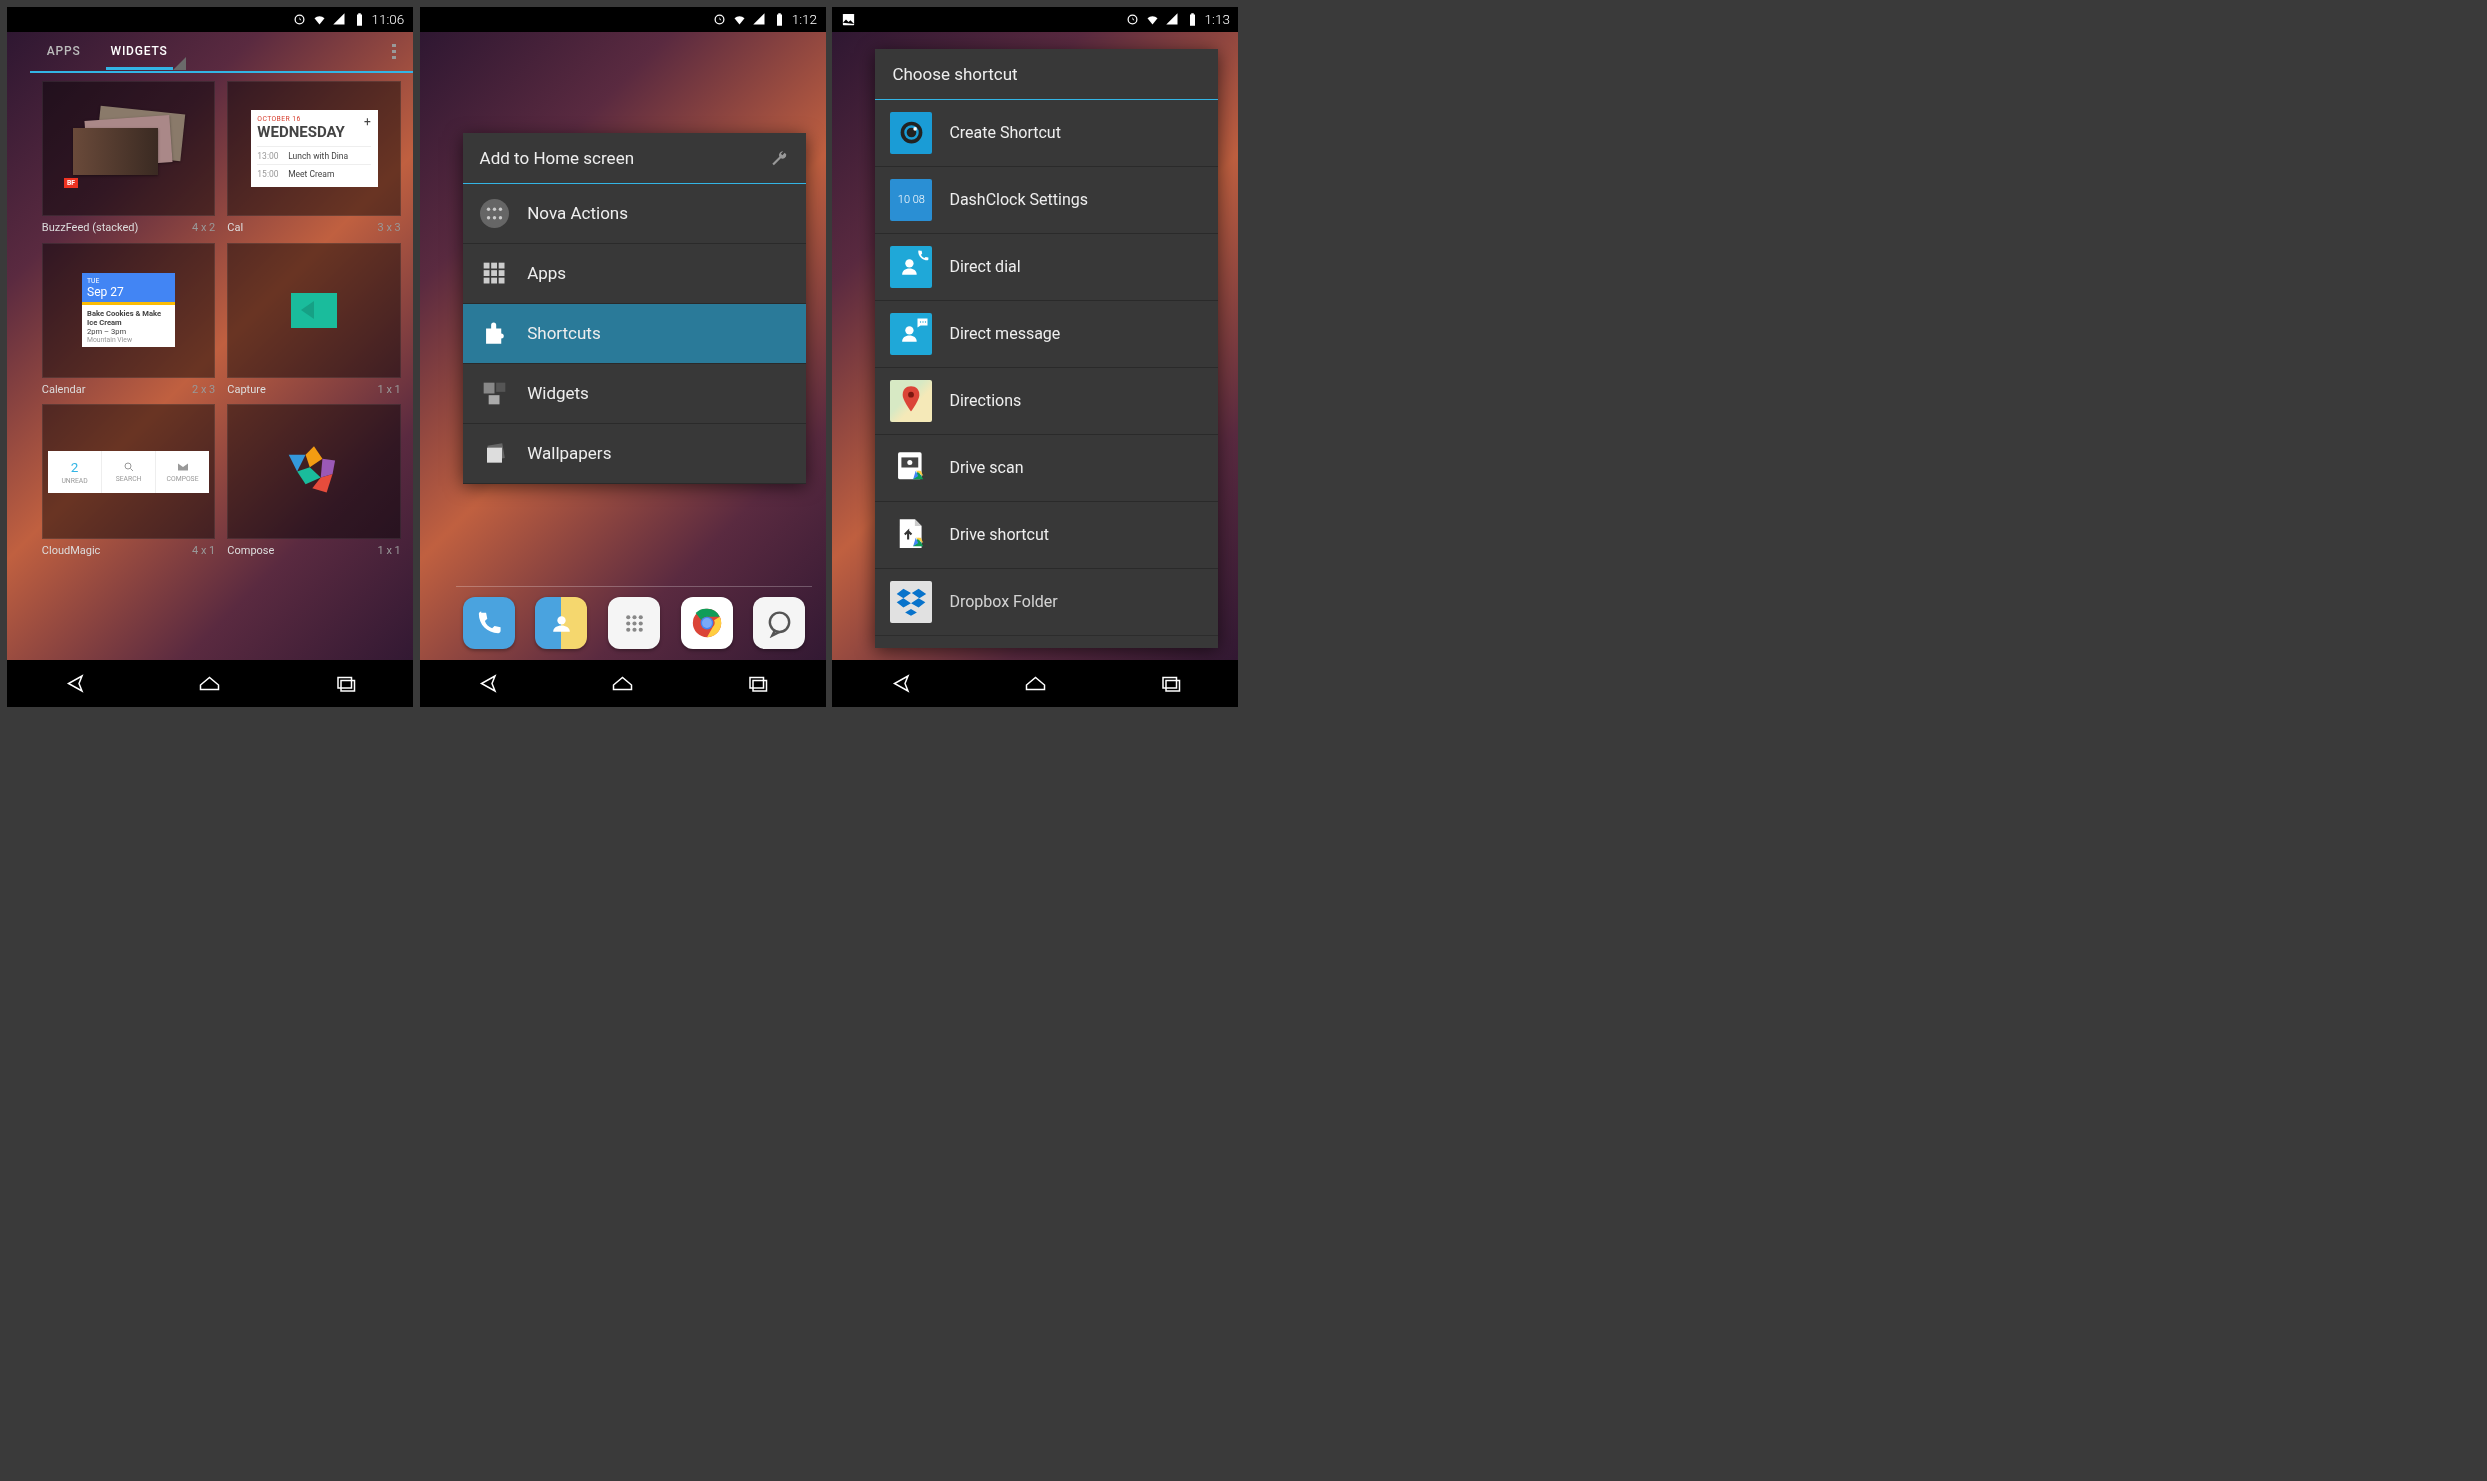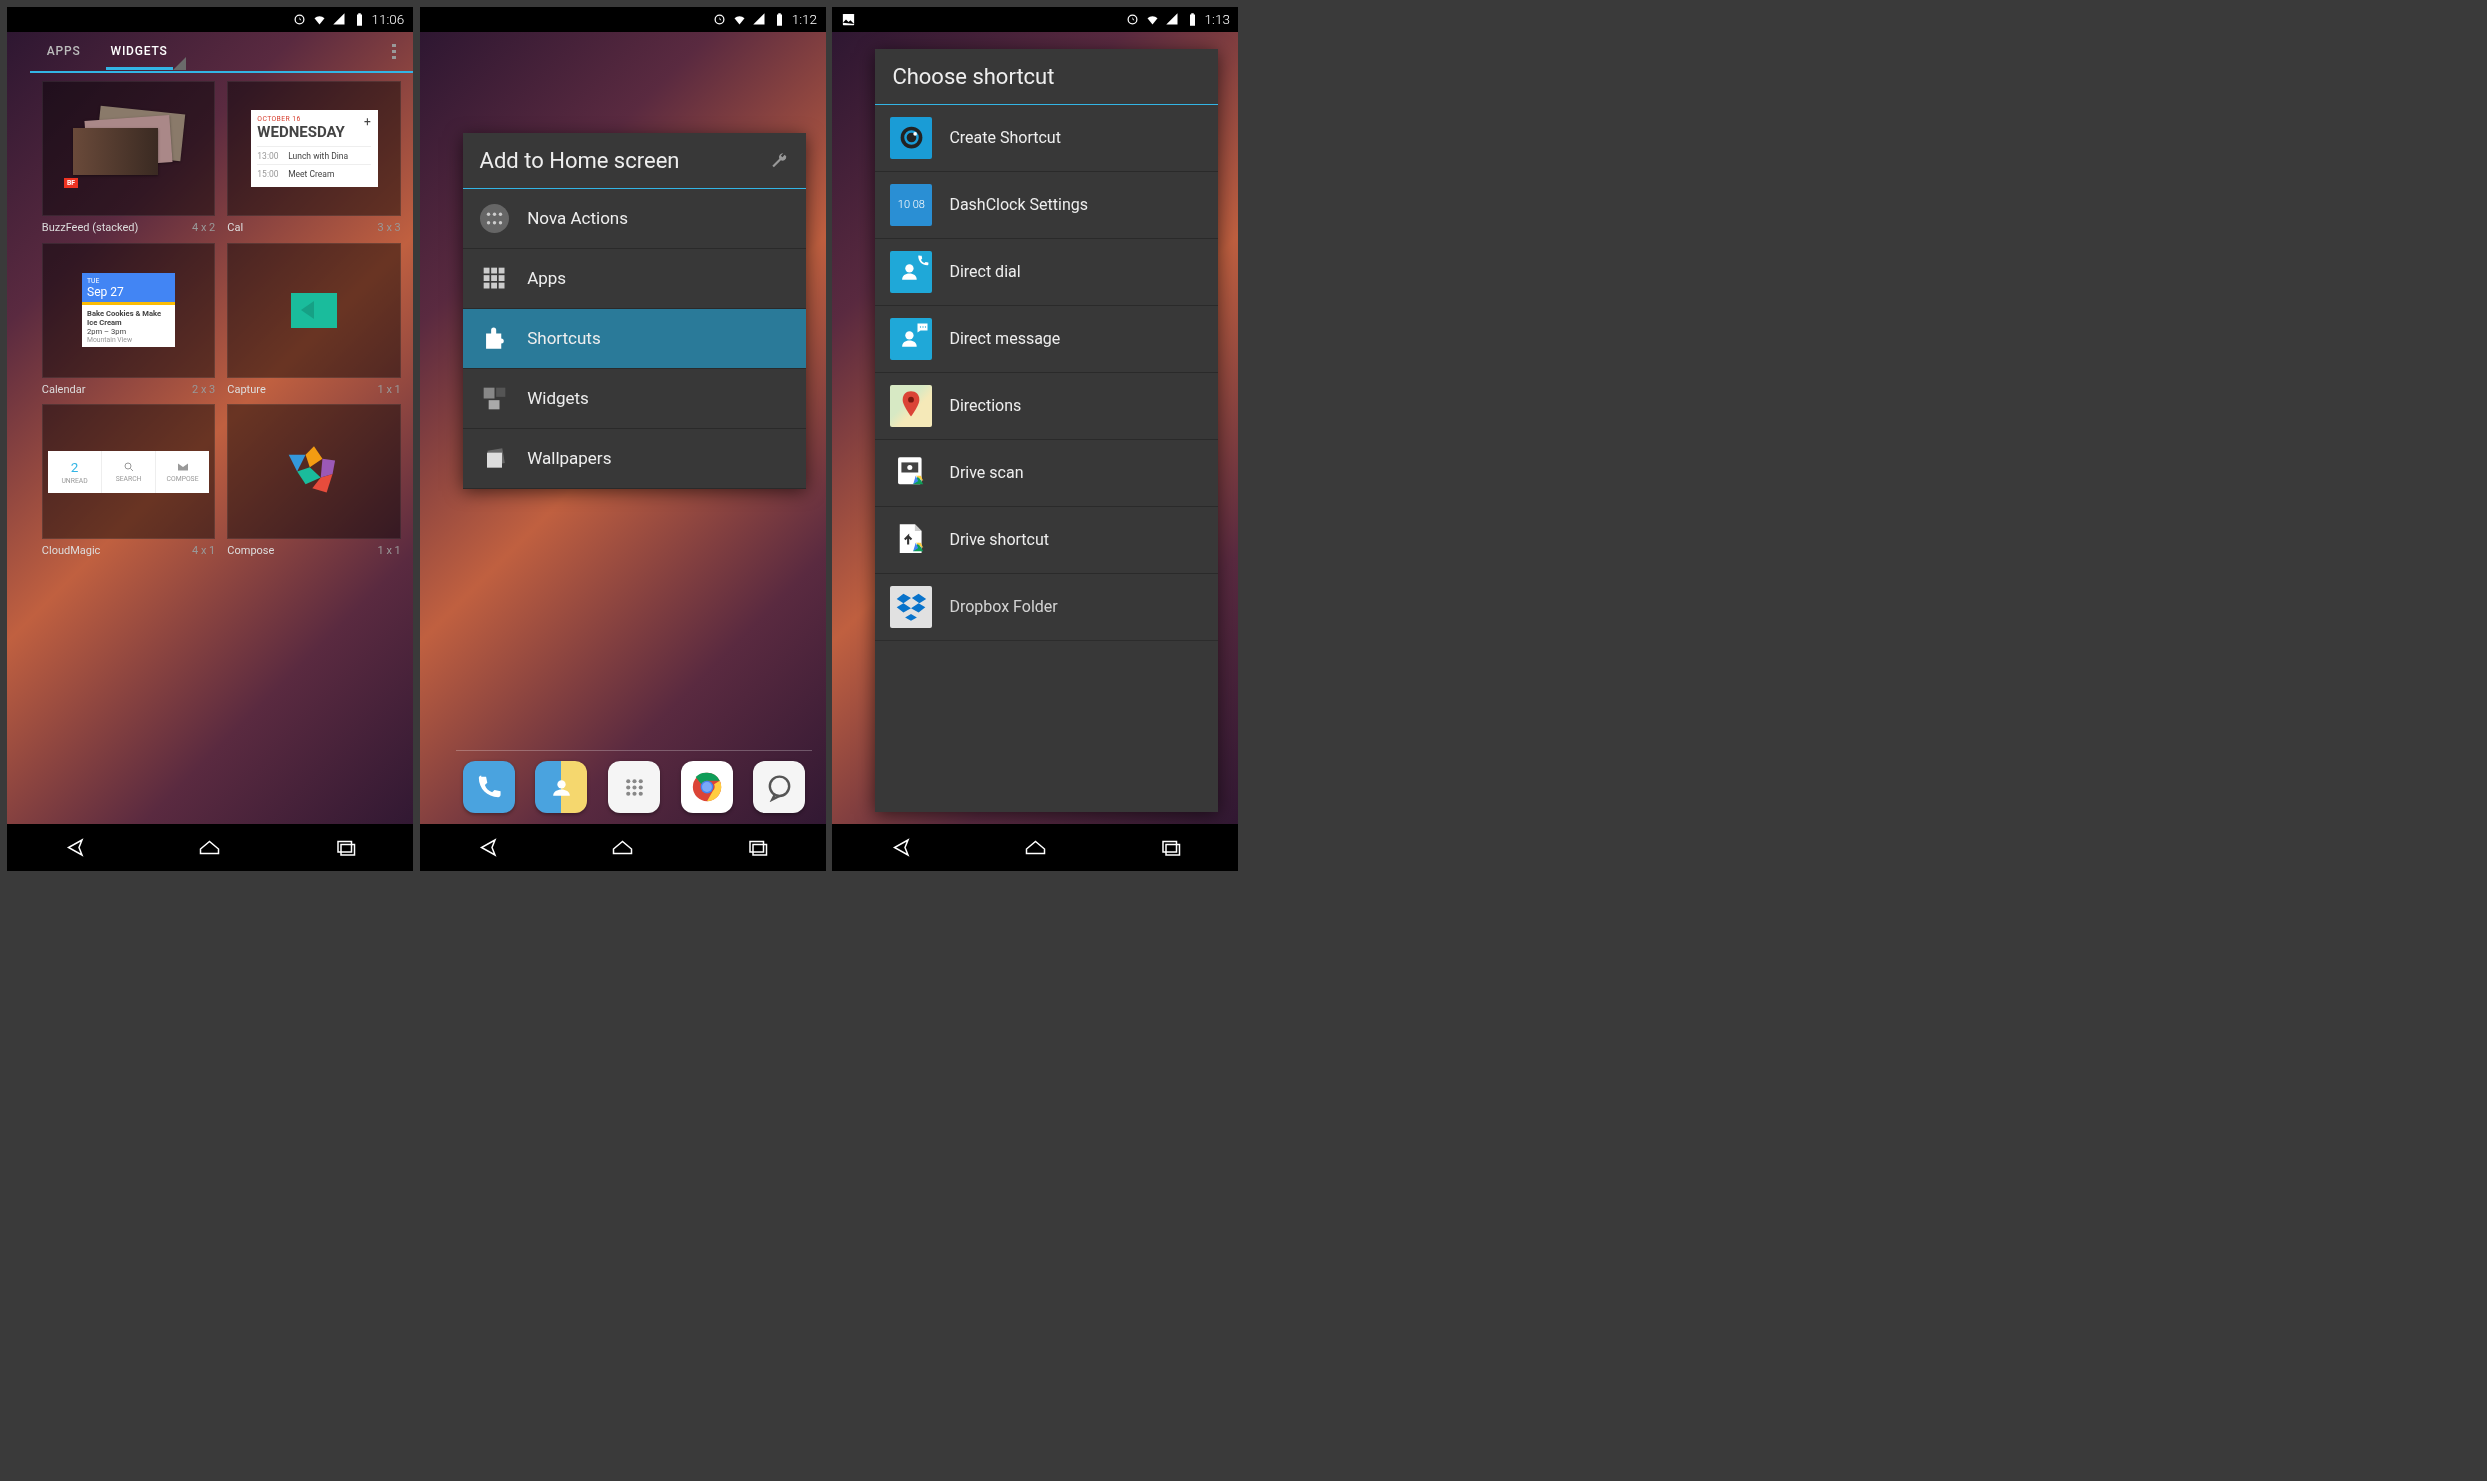--- a/index.html
+++ b/index.html
@@ -1,17 +1,17 @@
 <!DOCTYPE html>
 <html style="font-size:13.5px"><head>
 <meta charset="utf-8">
 <style>
 * { margin:0; padding:0; box-sizing:border-box; font-family:Roboto,Arial,sans-serif; -webkit-font-smoothing:antialiased; }
 body { background:#3a3a3a; display:flex; gap:6.8px; padding:6.8px; }
-.phone { width:406px; height:864px; background:linear-gradient(135deg,#2a1530 0%,#5a2a40 25%,#c06040 50%,#5a2a40 75%,#2a1530 100%); position:relative; overflow:hidden; display:flex; flex-direction:column; }
+.phone { width:406px; height:700px; background:linear-gradient(135deg,#2a1530 0%,#5a2a40 25%,#c06040 50%,#5a2a40 75%,#2a1530 100%); position:relative; overflow:hidden; display:flex; flex-direction:column; }
 .statusbar { height:25px; background:#000; color:#fff; display:flex; align-items:center; justify-content:flex-end; gap:5px; padding:0 8.5px; font-size:13.5px; font-weight:300; }
 .statusbar svg { width:15px; height:15px; fill:#fff; }
 .content { flex:1; position:relative;margin-left:23px; }
 .navbar { height:47px; background:#000; display:flex; align-items:center; justify-content:space-around; }
 .navbar svg { width:27px; height:27px; stroke:#fff; fill:none; stroke-width:2; }
 
 
 .tabs { display:flex; align-items:center; padding:12px 17px 0; gap:30px; color:#fff; }
 .tab { font-size:12px; font-weight:500; letter-spacing:0.8px; padding-bottom:12px; position:relative; color:#bbb; }
 .tab.active { color:#fff; }
@@ -46,21 +46,21 @@
 .cm .seg { flex:1; display:flex; flex-direction:column; align-items:center; justify-content:center; border-right:0.8px solid #eee; font-size:6.8px; color:#999; gap:1.7px; }
 .cm .seg:last-child { border:none; }
 .cm .seg .n { color:#33b5e5; font-size:13.5px; }
 .cm .seg svg { width:12px; height:12px; fill:#999; }
 .stacked { position:relative; width:135px; height:85px; }
 .stacked .card { position:absolute; background:#ddd; width:85px; height:47px; box-shadow:0 0.8px 2.5px rgba(0,0,0,.4); }
 .stacked .bf { position:absolute; bottom:3.4px; left:3.4px; background:#e32; color:#fff; font-size:6.8px; font-weight:bold; padding:0.8px 2.5px; }
 
 
 .dialog { position:absolute; left:20px; right:20px; top:101px; background:#383838; box-shadow:0 3.4px 17px rgba(0,0,0,.6); }
-.dialog-h { padding:15px 17px; color:#eee; font-size:22px; display:flex; align-items:center; justify-content:space-between; border-bottom:1.7px solid #33b5e5; }
+.dialog-h { padding:15px 17px; color:#eee; font-size:17px; display:flex; align-items:center; justify-content:space-between; border-bottom:1.7px solid #33b5e5; }
 .dialog-h svg { width:18.6px; height:18.6px; fill:#999; }
 .drow { display:flex; align-items:center; gap:18.6px; padding:15px 17px; color:#eee; font-size:17px; border-bottom:0.8px solid #2a2a2a; }
 .drow.sel { background:#2a7a99; }
 .drow .ic { width:29px; height:29px; display:flex; align-items:center; justify-content:center; }
 .dock { position:absolute; bottom:0; left:0; right:0; height:73px; display:flex; align-items:center; justify-content:space-around; padding:0 10px; }
 .dockline { position:absolute; bottom:73px; left:13.5px; right:13.5px; height:0.8px; background:rgba(255,255,255,.25); }
 .appicn { width:52px; height:52px; border-radius:12px; display:flex; align-items:center; justify-content:center; box-shadow:0 1.7px 3.4px rgba(0,0,0,.3); }
 
 
 .dialog3 { position:absolute; left:20px; right:20px; top:17px; bottom:12px; background:#383838; box-shadow:0 3.4px 17px rgba(0,0,0,.6); display:flex; flex-direction:column; }

